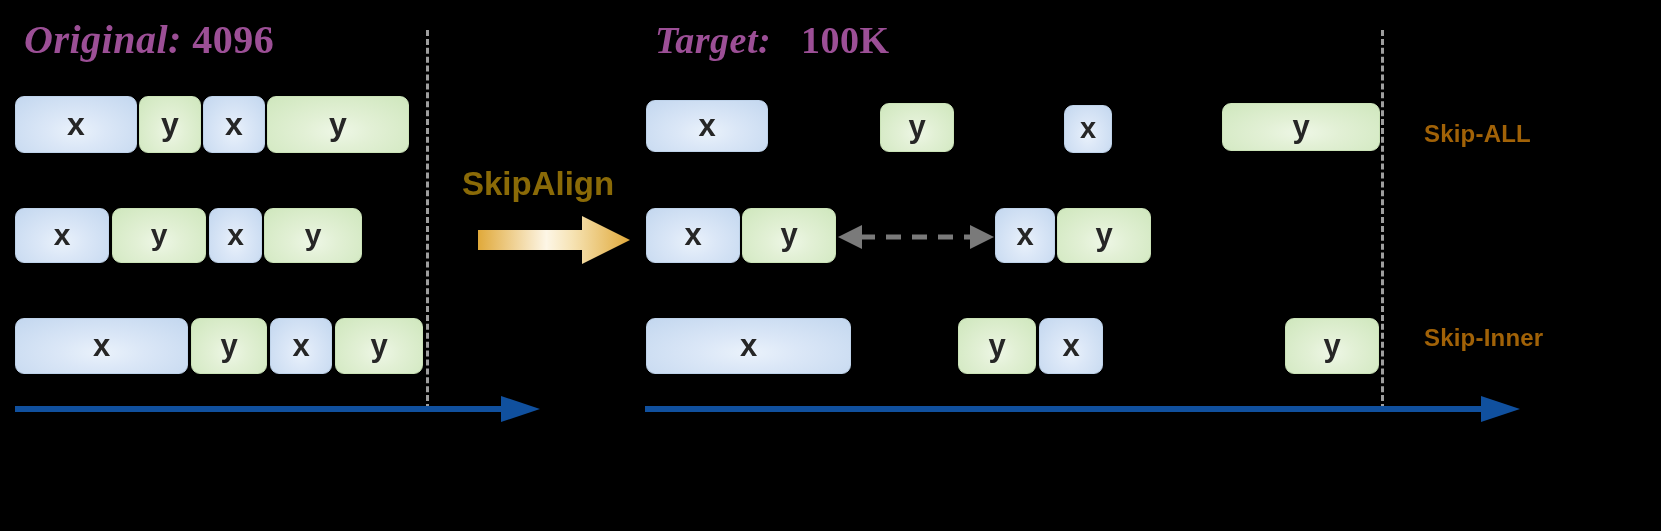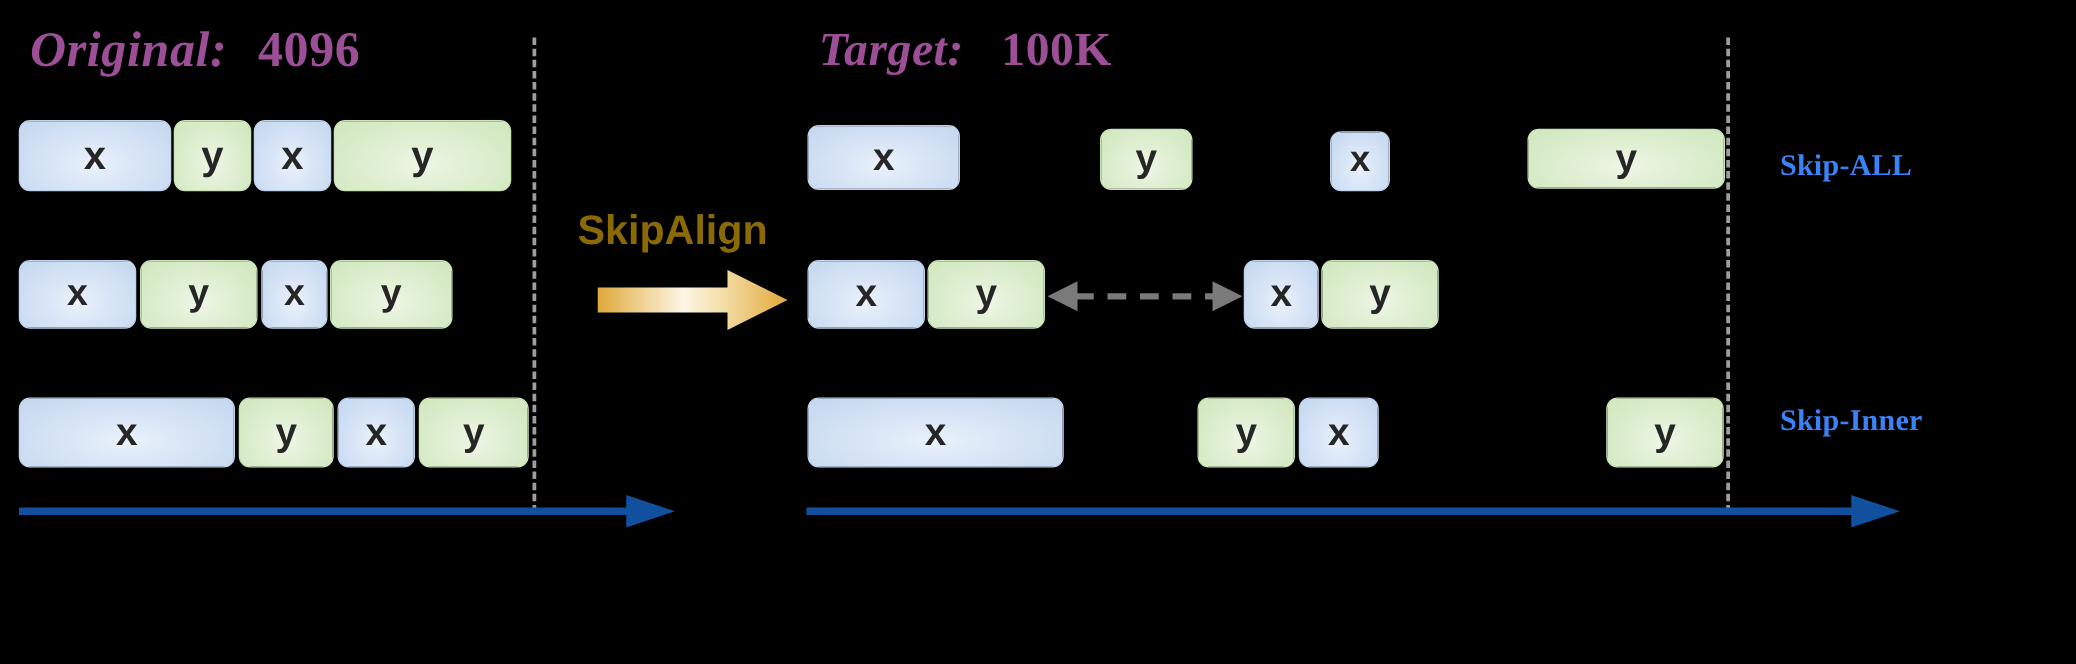--- a/index.html
+++ b/index.html
@@ -58,23 +58,23 @@
   
   .vdash {
     position: absolute;
     width: 0;
     border-left: 3px dashed #9e9e9e;
   }
 
   
   .rowlabel {
     position: absolute;
-    font-family: Liberation Serif, serif;
-    font-weight: bold;
-    color: #3b82f6;
+    font-family: Liberation Sans, sans-serif;
+    font-weight: bold;
+    color: #a16207;
     white-space: nowrap;
     letter-spacing: 0.2px;
     text-align: center;
   }
 
   
   .skipalign-text {
     position: absolute;
     font-family: "Liberation Sans", sans-serif;
     font-weight: bold;
@@ -89,21 +89,21 @@
   
   .linkarrow { position: absolute; }
 </style>
 </head>
 <body>
 
 <div id="stage">
 
   <div class="heading" style="left:24px; top:16px; font-size:40px;">
     <span>Original:</span>
-    <span class="hval" style="margin-left:14px;">4096</span>
+    <span class="hval" style="">4096</span>
   </div>
 
   <div class="heading" style="left:655px; top:18px; font-size:38px;">
     <span>Target:</span>
     <span class="hval" style="margin-left:20px;">100K</span>
   </div>
 
   <div class="vdash" style="left:426px; top:30px; height:380px;"></div>
   <div class="vdash" style="left:1381px; top:30px; height:380px;"></div>
 

